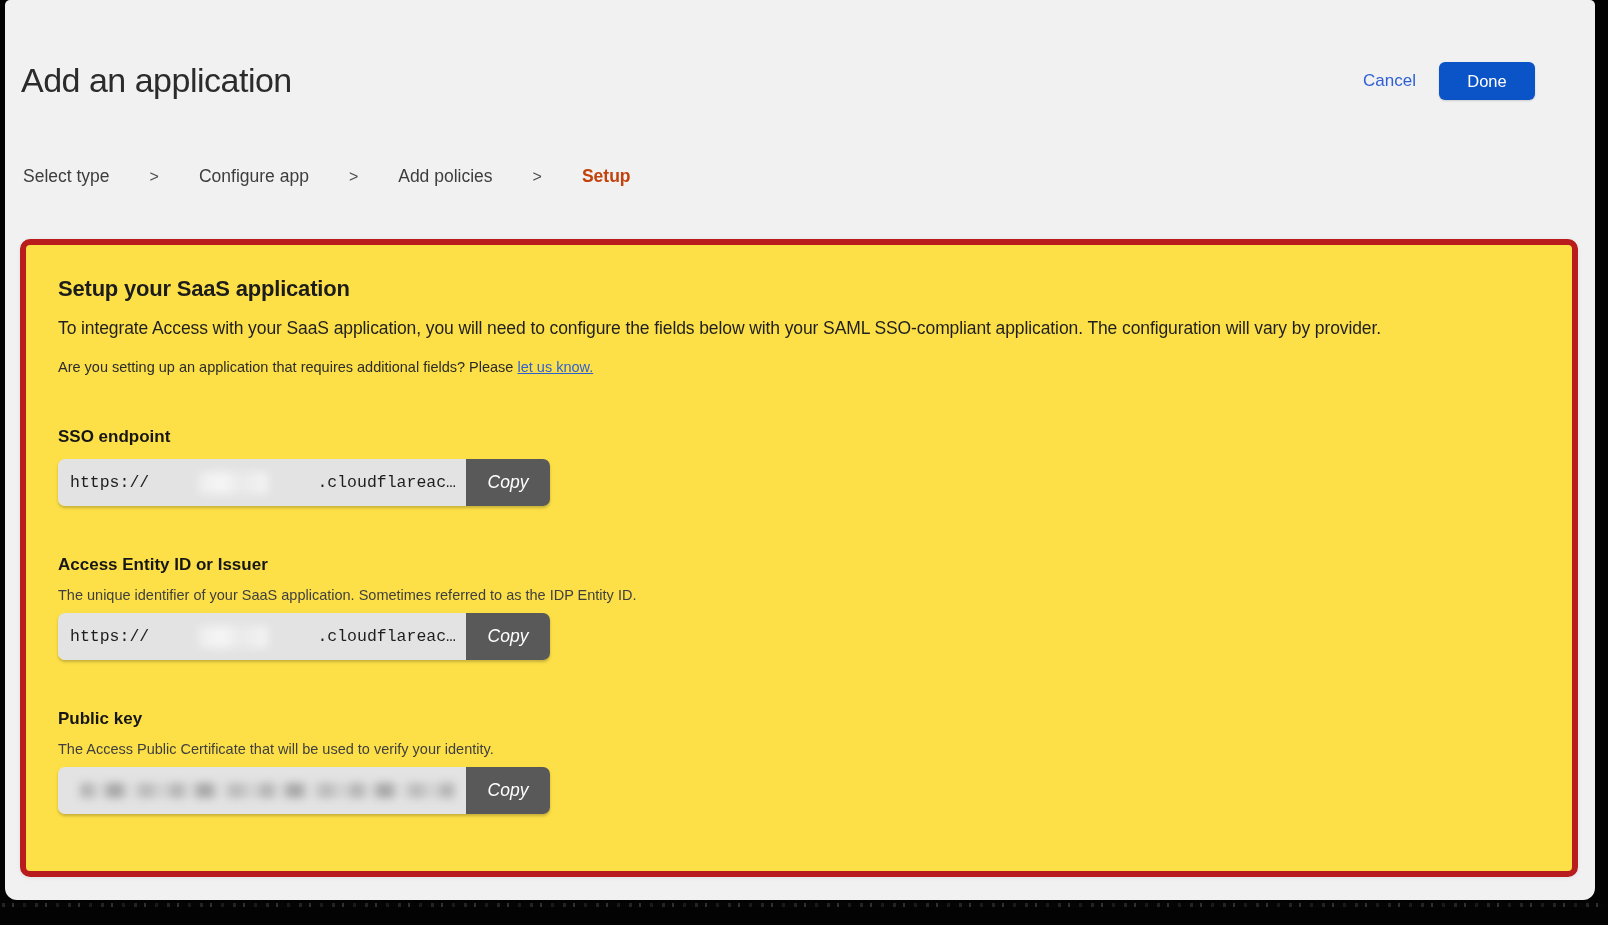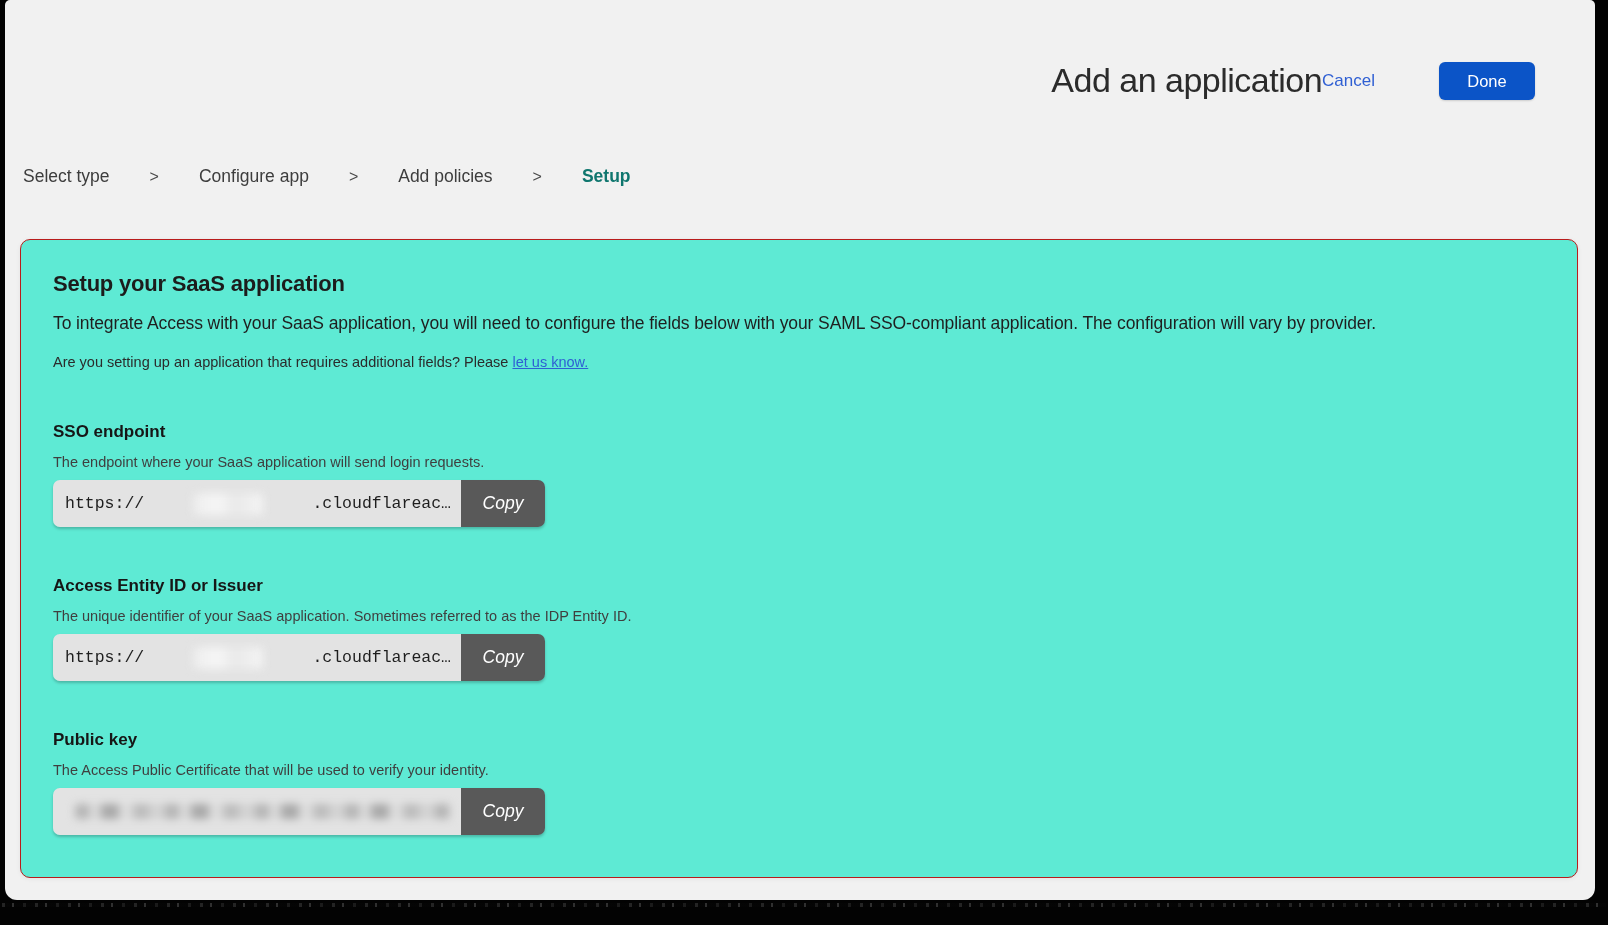--- a/index.html
+++ b/index.html
@@ -25,54 +25,54 @@
   .bottom-bar .noise {
     position: absolute; top: 3px; left: 2px; right: 2px; height: 4px;
     background: repeating-linear-gradient(90deg,
       #2a2a2a 0 3px, #050505 3px 10px, #383838 10px 12px,
       #050505 12px 21px, #1f1f1f 21px 24px, #050505 24px 33px);
     opacity: .85;
   }
 
   
   .page-header {
-    display: flex; align-items: flex-start; justify-content: flex-end;
+    display: flex; align-items: flex-start; justify-content: space-between;
     padding: 58px 60px 0 16px;
   }
   .page-title {
     font-size: 34px; font-weight: 400; color: #2b2b2b; letter-spacing: -0.5px;
     line-height: 44px;
   }
-  .header-actions { display: flex; align-items: center; gap: 64px; margin-top: 4px; }
+  .header-actions { display: flex; align-items: center; gap: 23px; margin-top: 4px; }
   .cancel-link {
     font-size: 17px; color: #2f5fd3; text-decoration: none; cursor: pointer;
   }
   .done-btn {
     width: 96px; height: 38px;
     background: #0b54c7; color: #ffffff;
     border: none; border-radius: 6px;
     font-size: 16.5px; font-family: inherit; cursor: pointer;
     box-shadow: 0 1px 2px rgba(0,0,0,0.15);
   }
 
   
   .breadcrumb {
     margin: 64px 0 0 18px;
     font-size: 17.5px; color: #3d3d3d;
     display: flex; align-items: center; gap: 40px;
   }
   .crumb { cursor: pointer; }
-  .crumb.active { font-weight: 700; color: #0f766e; cursor: default; }
+  .crumb.active { font-weight: 700; color: #c2410c; cursor: default; }
   .crumb-sep { color: #4a4a4a; font-size: 16px; }
 
   
   .card {
     margin: 52px 17px 0 15px;
-    background: #5eead4;
-    border: 1px solid #b91c1c;
+    background: #fde047;
+    border: 6px solid #b91c1c;
     border-radius: 10px;
     box-shadow: 0 1px 5px rgba(0,0,0,0.06);
     padding: 31px 32px 42px 32px;
     min-height: 638px;
   }
   .card-title {
     font-size: 22px; font-weight: 700; color: #1c1c1c; letter-spacing: -0.2px;
     margin-bottom: 15px;
   }
   .card-intro {
@@ -152,21 +152,20 @@
     <span class="crumb active">Setup</span>
   </nav>
 
   <section class="card">
     <h2 class="card-title">Setup your SaaS application</h2>
     <p class="card-intro">To integrate Access with your SaaS application, you will need to configure the fields below with your SAML SSO-compliant application. The configuration will vary by provider.</p>
     <p class="card-note"><span>Are you setting up an application that requires additional fields? Please </span><a>let us know.</a></p>
 
     <div class="field">
       <h3 class="field-label">SSO endpoint</h3>
-      <p class="field-desc">The endpoint where your SaaS application will send login requests.</p>
       <div class="value-row">
         <div class="value-box">
           <span class="mono">https://</span>
           <span class="redacted partial"></span>
           <span class="mono">.cloudflareac…</span>
         </div>
         <button class="copy-btn">Copy</button>
       </div>
     </div>
 

